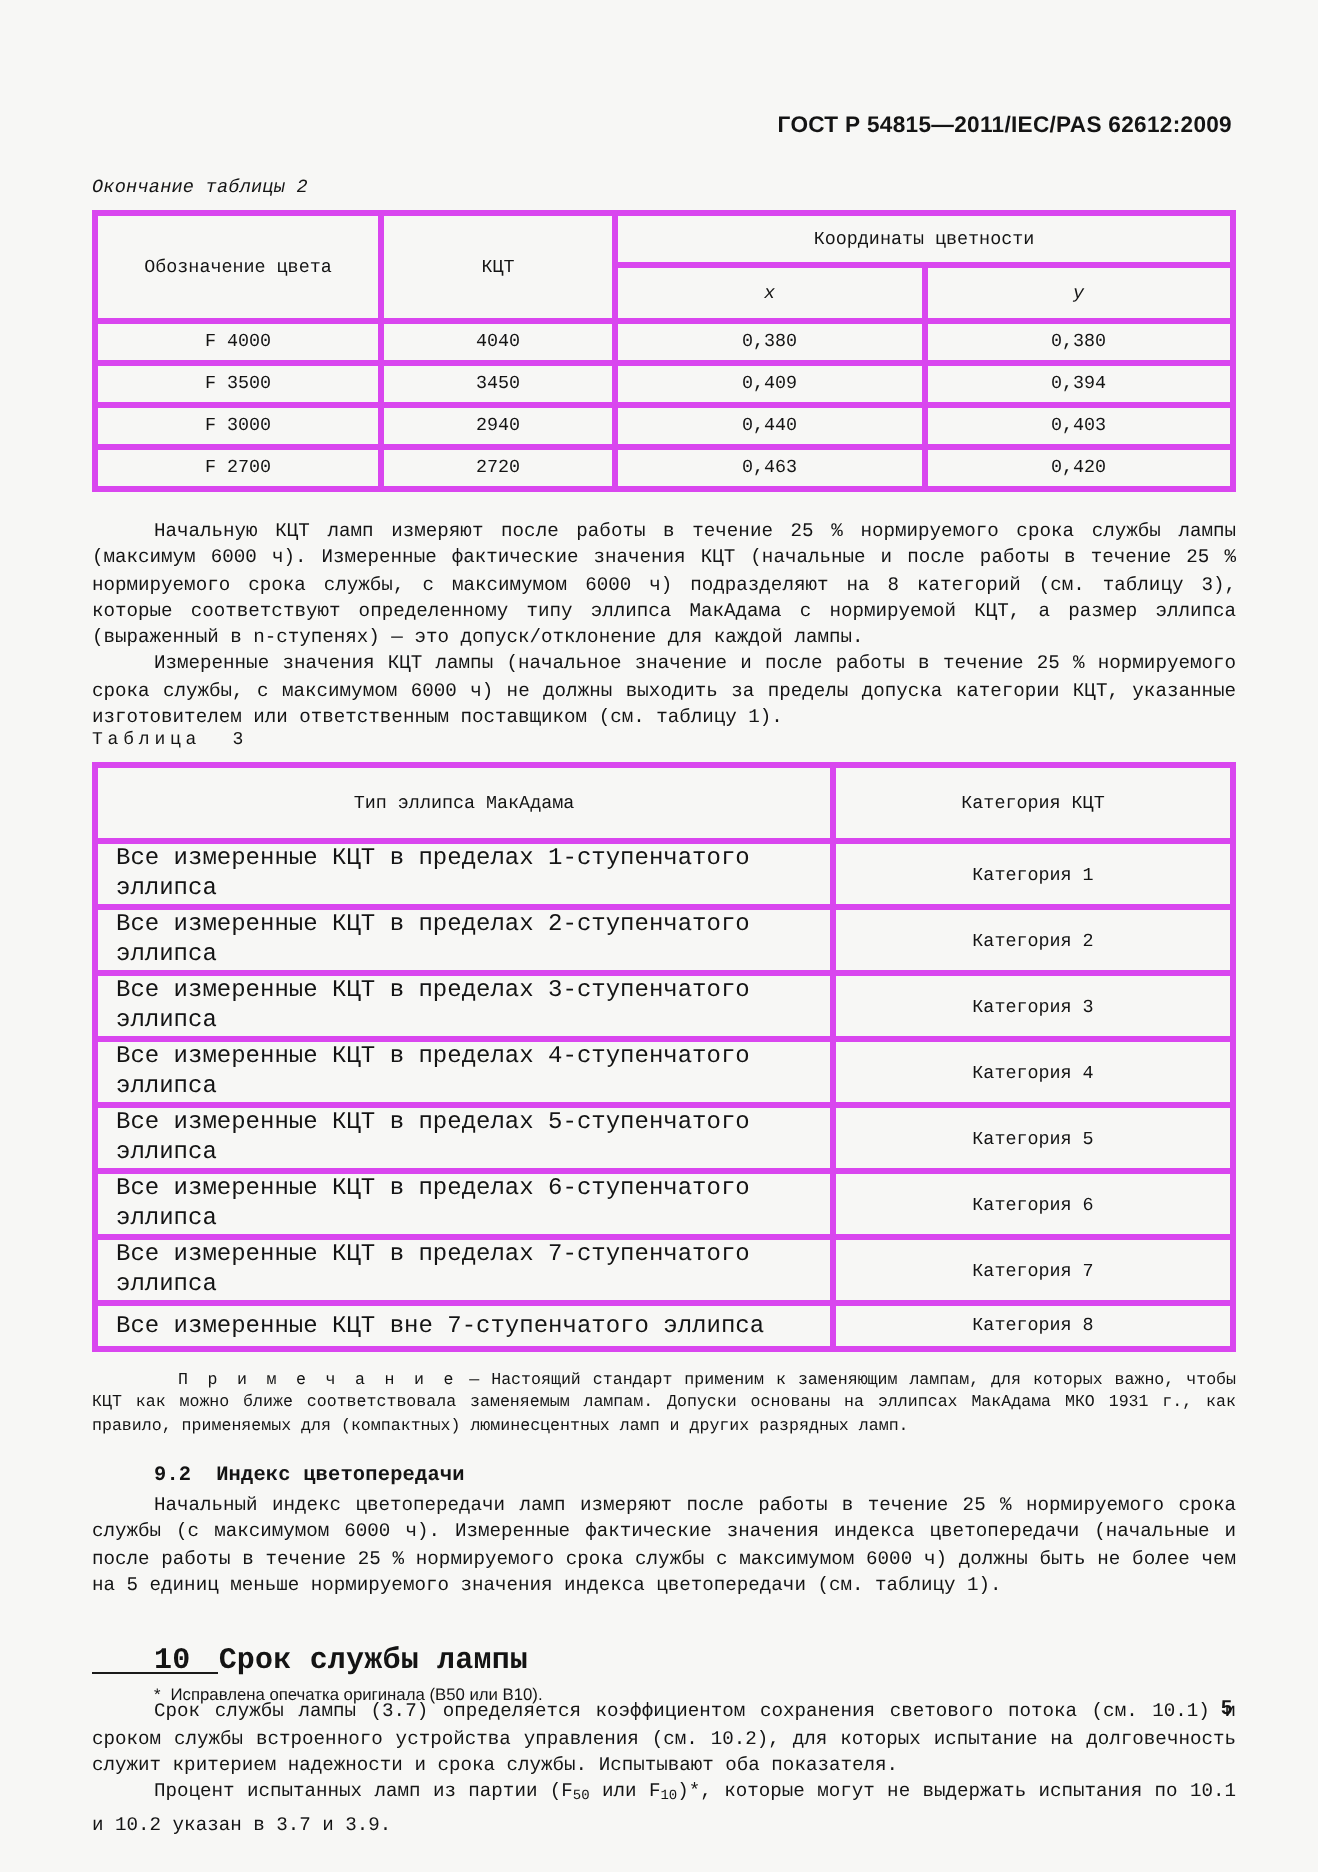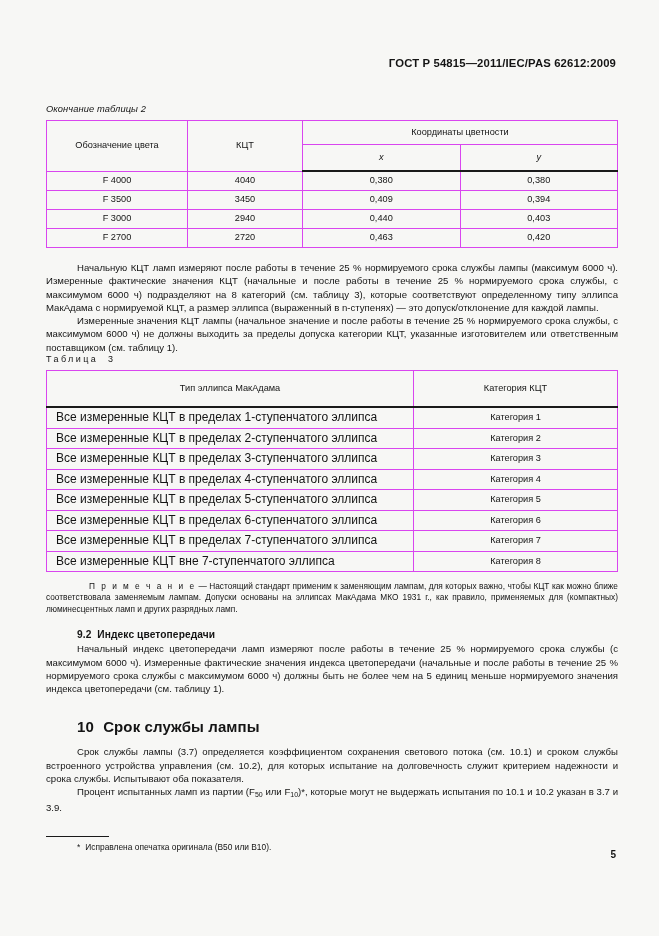--- a/index.html
+++ b/index.html
@@ -23,42 +23,43 @@
     top: 57px;
     right: 43px;
     font-size: 11.3px;
     font-weight: bold;
     letter-spacing: 0.15px;
     white-space: nowrap;
   }
   .content {
     position: absolute;
     left: 46px;
-    top: 104px;
+    top: 88px;
     width: 572px;
+    font-family: Liberation Mono, monospace;
   }
   .tbl-caption {
     font-size: 9.3px;
     font-style: italic;
     margin: 0 0 6px 0;
     letter-spacing: 0.1px;
   }
   .tbl-caption.spaced {
     font-style: normal;
     letter-spacing: 2.4px;
     font-size: 9px;
     margin-top: 0;
   }
   table.gost {
     border-collapse: collapse;
     width: 100%;
     table-layout: fixed;
   }
   table.gost td, table.gost th {
-    border: 1px solid #d946ef;
+    border: 3px solid #d946ef;
     font-weight: normal;
     font-size: 9.2px;
     text-align: center;
     padding: 0;
     vertical-align: middle;
     line-height: 1.25;
   }
   table.gost thead td, table.gost thead th {
     border-bottom-width: 1px;
   }

